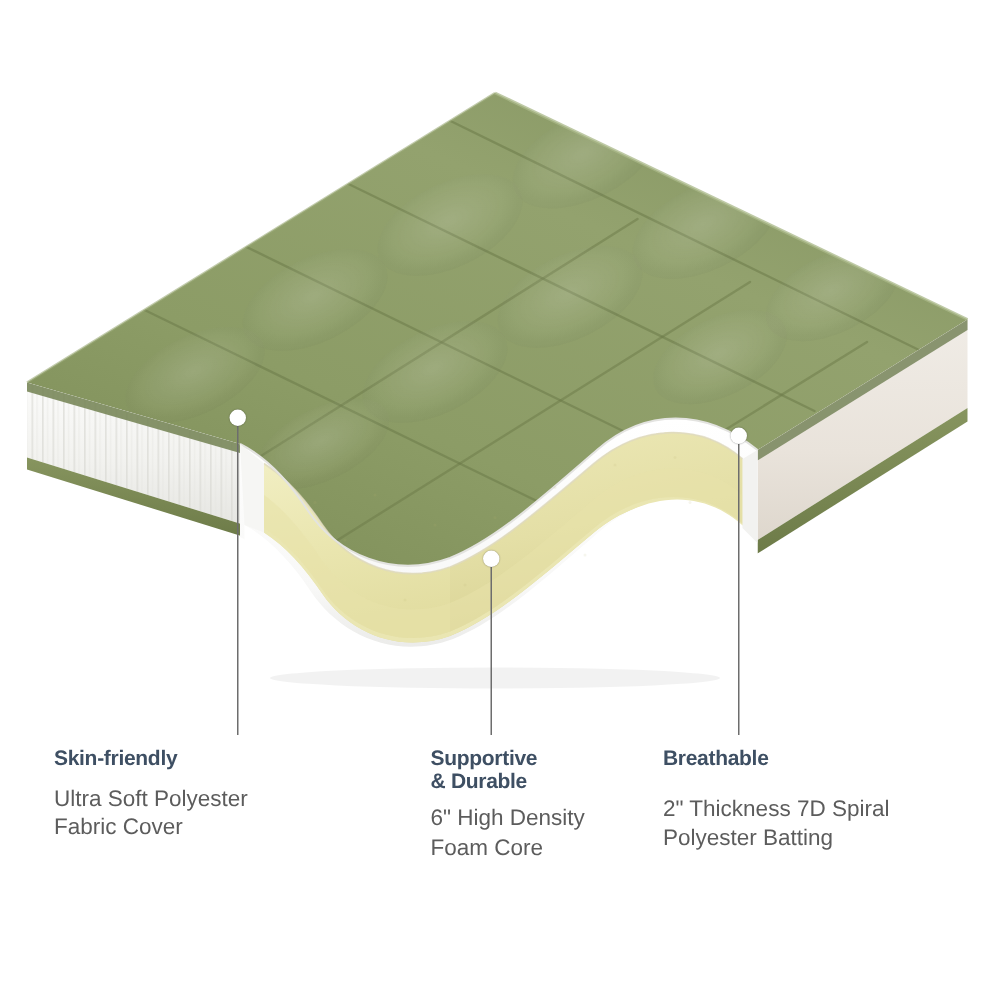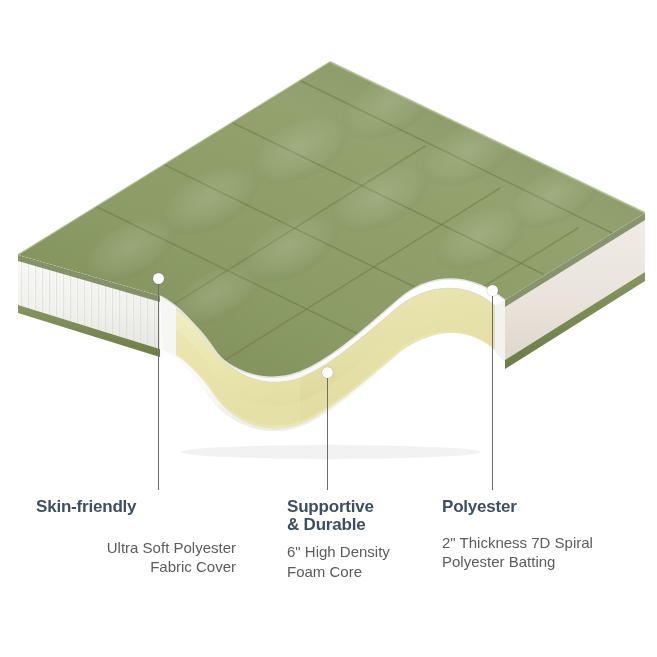--- a/index.html
+++ b/index.html
@@ -24,29 +24,29 @@
   }
 
   
   #captions{position:absolute;left:0;top:498px;width:657px;height:120px;}
   .col{position:absolute;top:0;}
   .col-1{left:36px;width:200px;}
   .col-2{left:259px;width:185px;margin-left:28px;}
   .col-3{left:442px;width:205px;}
 
   .c-title{
-    font-size:17px;font-weight:bold;color:#3e4f63;
+    font-size:14px;font-weight:bold;color:#3e4f63;
     line-height:1.04;letter-spacing:-0.2px;margin:0 0 0 0;
     white-space:pre-line;
   }
   .c-body{
     font-size:15px;font-weight:normal;color:#5c5c5c;
     line-height:1.30;margin:0;white-space:pre-line;
   }
-  .col-1 .c-body{margin-top:22px;text-align:right;}
+  .col-1 .c-body{margin-top:10px;}
   .col-2 .c-body{margin-top:9px;}
   .col-3 .c-body{margin-top:17px;}
 </style>
 </head>
 <body>
 
 <div id="stage">
 
   <div id="product">
     <svg viewBox="0 0 657 470" xmlns="http://www.w3.org/2000/svg">
@@ -353,19 +353,19 @@
     </div>
 
     <div class="col col-2">
       <div class="c-title">Supportive
 &amp; Durable</div>
       <div class="c-body">6" High Density
 Foam Core</div>
     </div>
 
     <div class="col col-3">
-      <div class="c-title">Polyester</div>
+      <div class="c-title">Breathable</div>
       <div class="c-body">2" Thickness 7D Spiral
 Polyester Batting</div>
     </div>
 
   </div>
 </div>
 
 </body></html>

